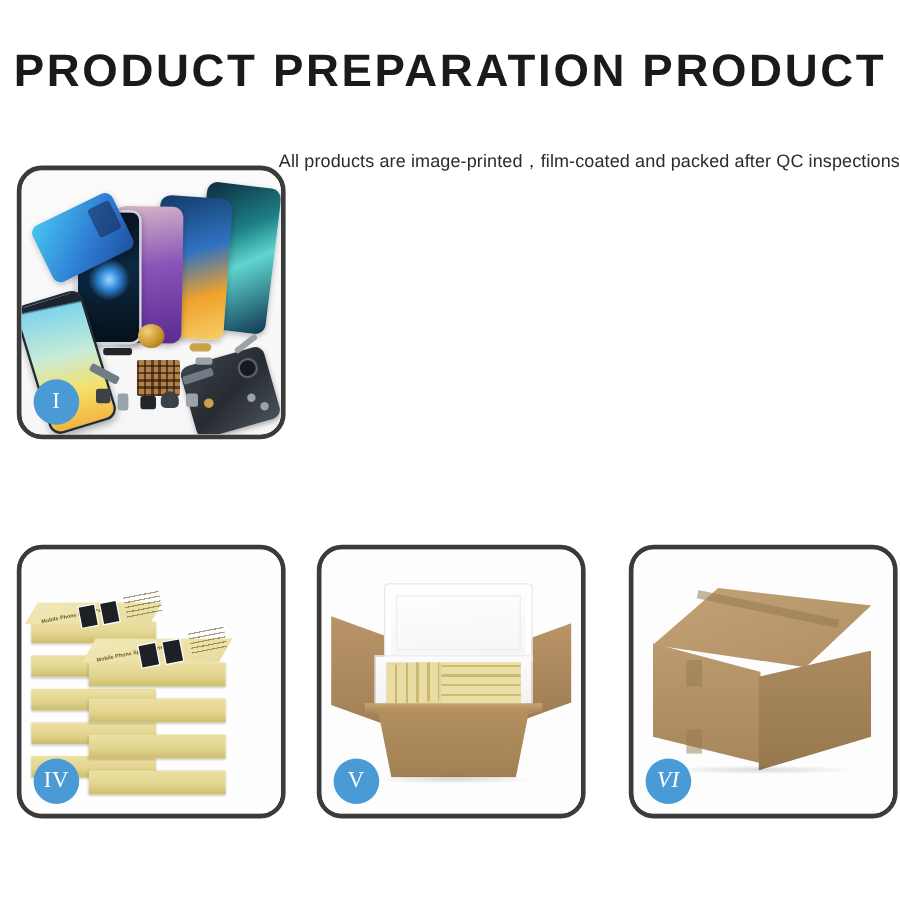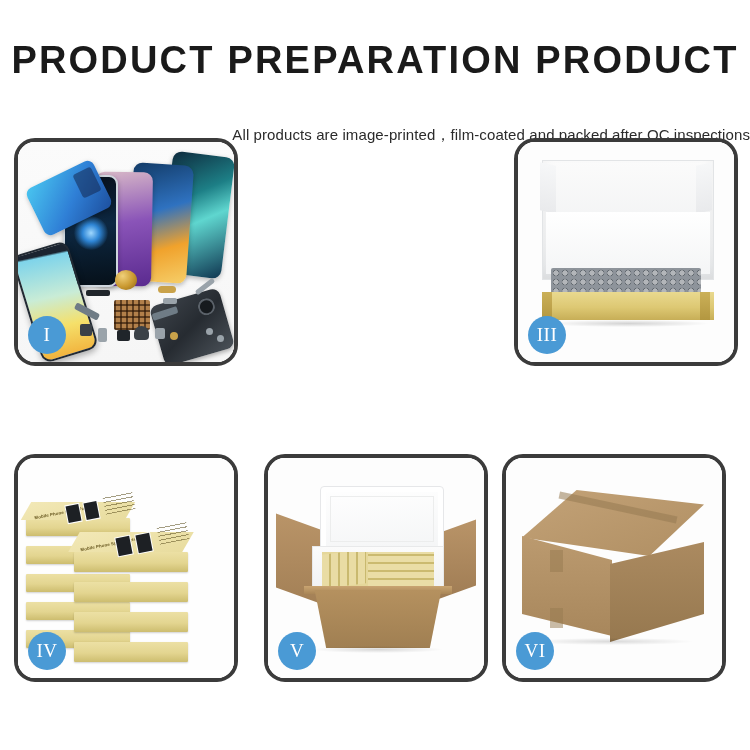--- a/index.html
+++ b/index.html
@@ -90,21 +90,21 @@
     bottom: 8px;
     z-index: 30;
   }
 
   
   #panel-1 { left: 0;     top: 0; }
   #panel-2 { left: 250px; top: 0; }
   #panel-3 { left: 500px; top: 0; }
   #panel-4 { left: 0;     top: 316px; }
   #panel-5 { left: 250px; top: 316px; }
-  #panel-6 { left: 488px; top: 316px; }
+  #panel-6 { left: 510px; top: 316px; font-style: italic; }
 
   
   .p1-bg { position:absolute; inset:0; background: linear-gradient(180deg,#fbfbfb 0%,#f6f6f6 100%); }
   .p1-phone {
     position: absolute;
     border-radius: 9px;
     box-shadow: 0 2px 5px rgba(0,0,0,.28);
     overflow: hidden;
   }
   .p1-teal   { width:62px; height:122px; right:6px;  top:12px;
@@ -396,35 +396,20 @@
       <div class="chip silver" style="left:137px; top:186px; width:10px; height:11px;"></div>
       <div class="chip gold" style="left:152px; top:190px; width:8px;  height:8px; border-radius:50%;"></div>
       <div class="chip silver" style="left:176px; top:142px; width:22px; height:5px; transform:rotate(-38deg);"></div>
       <div class="chip silver" style="left:188px; top:186px; width:7px;  height:7px; border-radius:50%;"></div>
       <div class="chip silver" style="left:199px; top:193px; width:7px;  height:7px; border-radius:50%;"></div>
     </div>
     <div class="badge">I</div>
   </div>
 
 
-  <div class="panel" id="panel-3">
-    <div class="panel-photo">
-      <div class="p3-bg"></div>
-      <div class="p3-lid"></div>
-      <div class="p3-lid-flap-l"></div>
-      <div class="p3-lid-flap-r"></div>
-      <div class="p3-foam"></div>
-      <div class="p3-contents"></div>
-      <div class="p3-front"></div>
-      <div class="p3-side-l"></div>
-      <div class="p3-side-r"></div>
-      <div class="p3-shadow"></div>
-    </div>
-    <div class="badge">III</div>
-  </div>
 
   <div class="panel" id="panel-4">
     <div class="panel-photo">
       <div class="p4-bg"></div>
 
       <div class="p4-box" style="left:8px;  top:60px;  width:104px; height:18px;"></div>
       <div class="p4-box" style="left:8px;  top:88px;  width:104px; height:18px;"></div>
       <div class="p4-box" style="left:8px;  top:116px; width:104px; height:18px;"></div>
       <div class="p4-box" style="left:8px;  top:144px; width:104px; height:18px;"></div>
       <div class="p4-box" style="left:8px;  top:172px; width:104px; height:18px;"></div>

